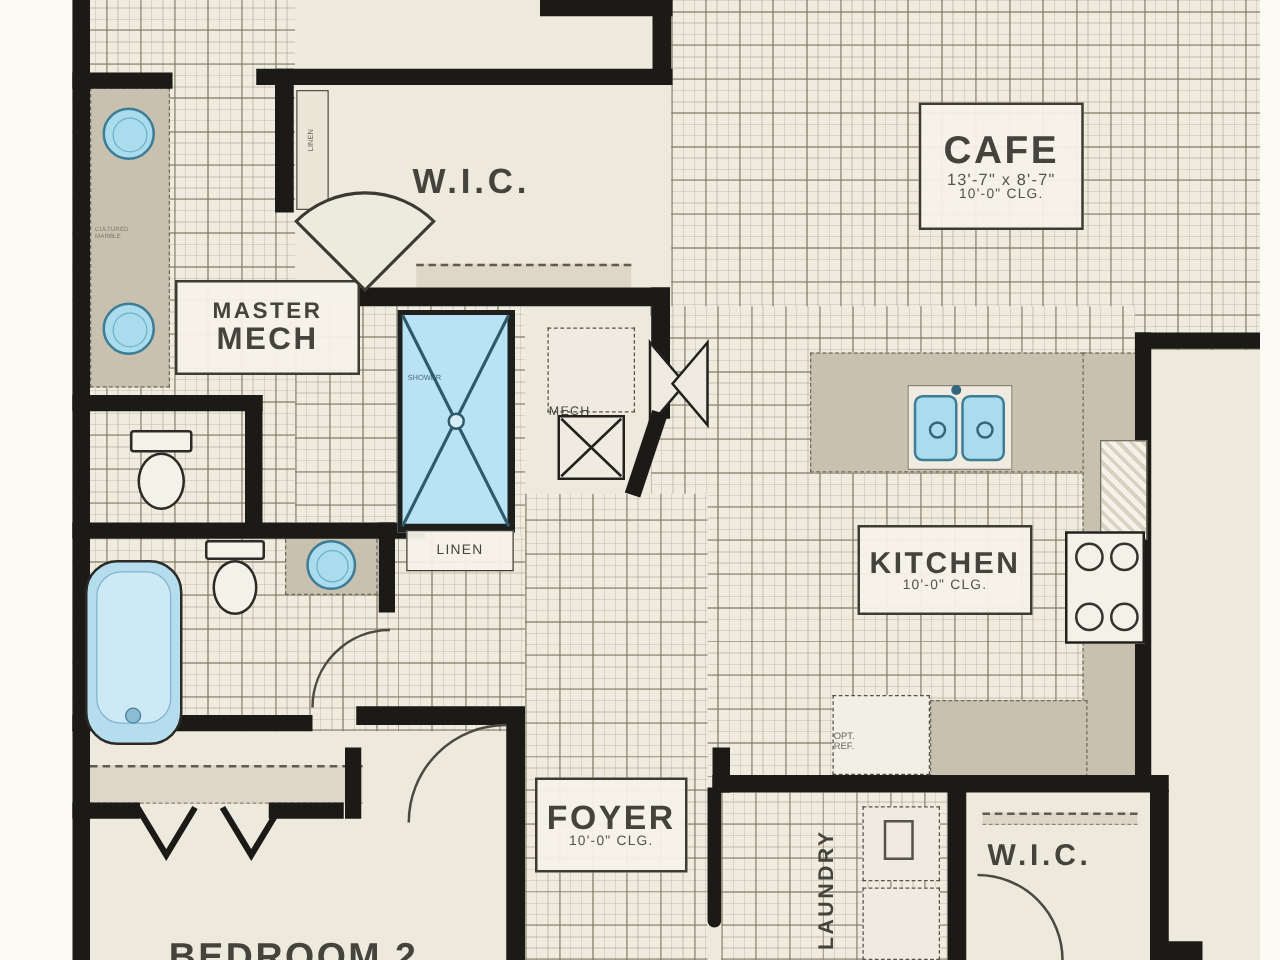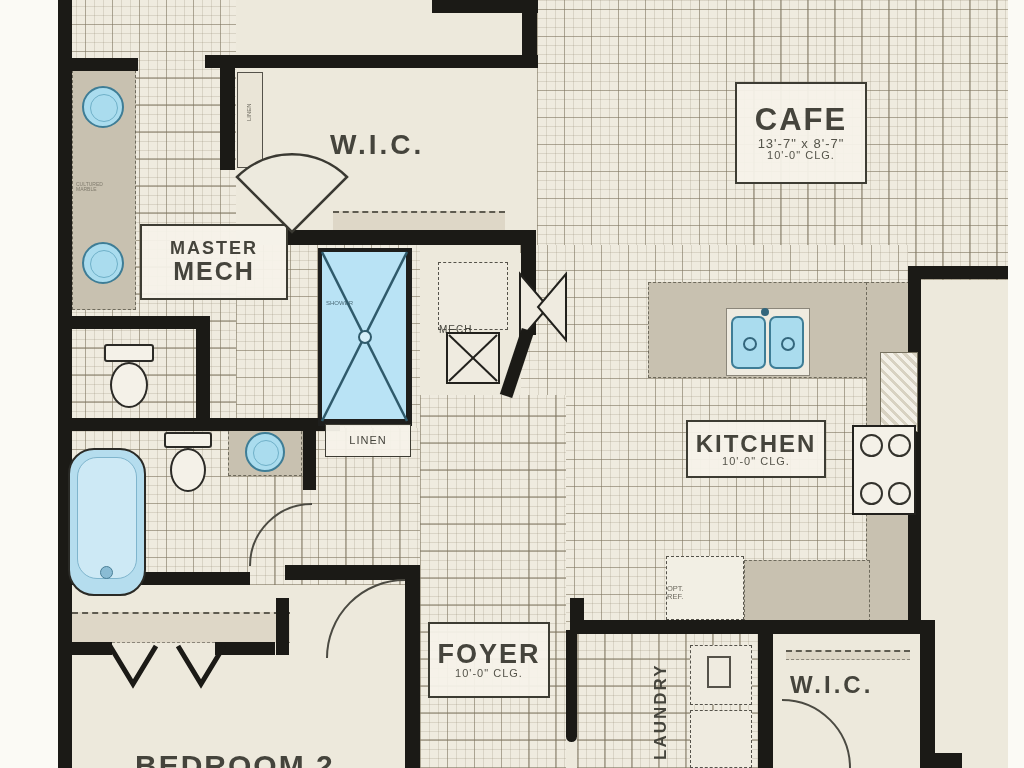--- a/index.html
+++ b/index.html
@@ -158,21 +158,21 @@
     <div class="clg">10'-0" CLG.</div>
   </div>
 
   <div class="abs plainlabel big" style="left:330px;top:130px;width:130px;font-size:28px;letter-spacing:3px;">W.I.C.</div>
 
   <div class="abs labelbox" style="left:140px;top:224px;width:148px;height:76px;">
     <div class="big" style="font-size:18px;">MASTER</div>
     <div class="big" style="font-size:25px;">MECH</div>
   </div>
 
-  <div class="abs labelbox" style="left:686px;top:420px;width:140px;height:58px;">
+  <div class="abs labelbox" style="left:686px;top:420px;width:140px;height:72px;">
     <div class="big" style="font-size:24px;">KITCHEN</div>
     <div class="clg">10'-0" CLG.</div>
   </div>
 
 
   <div class="abs labelbox" style="left:428px;top:622px;width:122px;height:76px;">
     <div class="big" style="font-size:27px;">FOYER</div>
     <div class="clg">10'-0" CLG.</div>
   </div>
 

